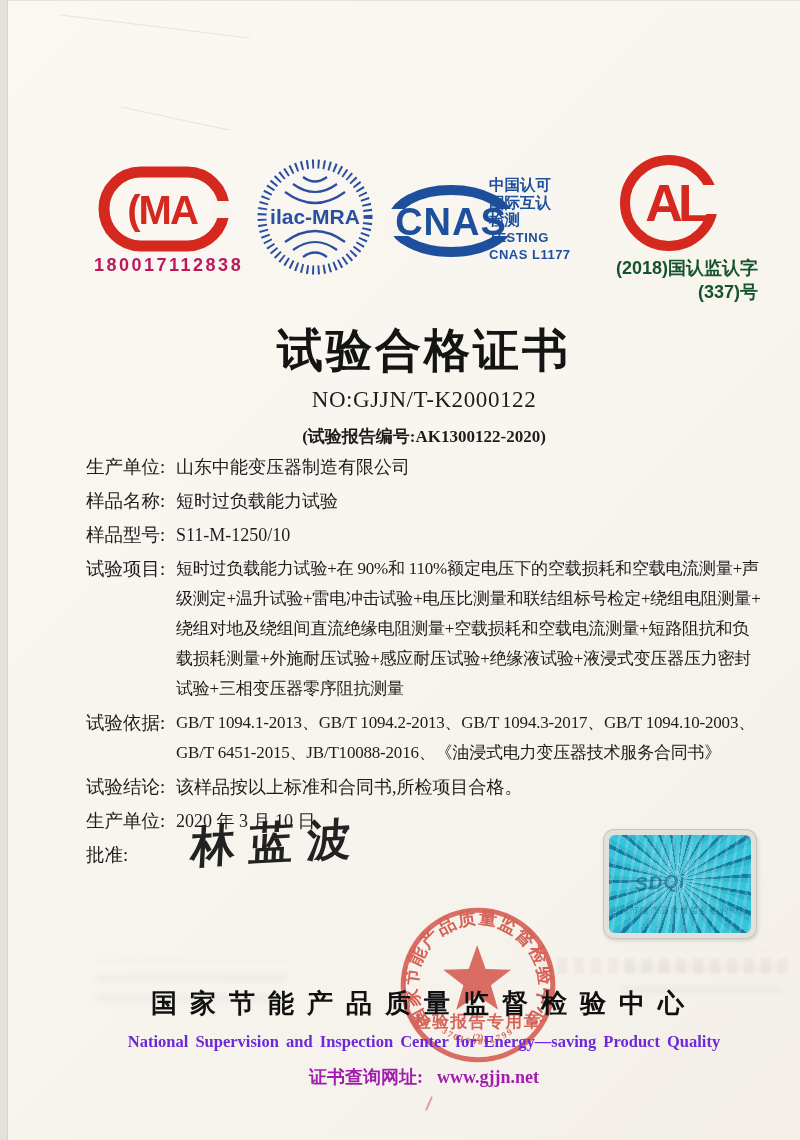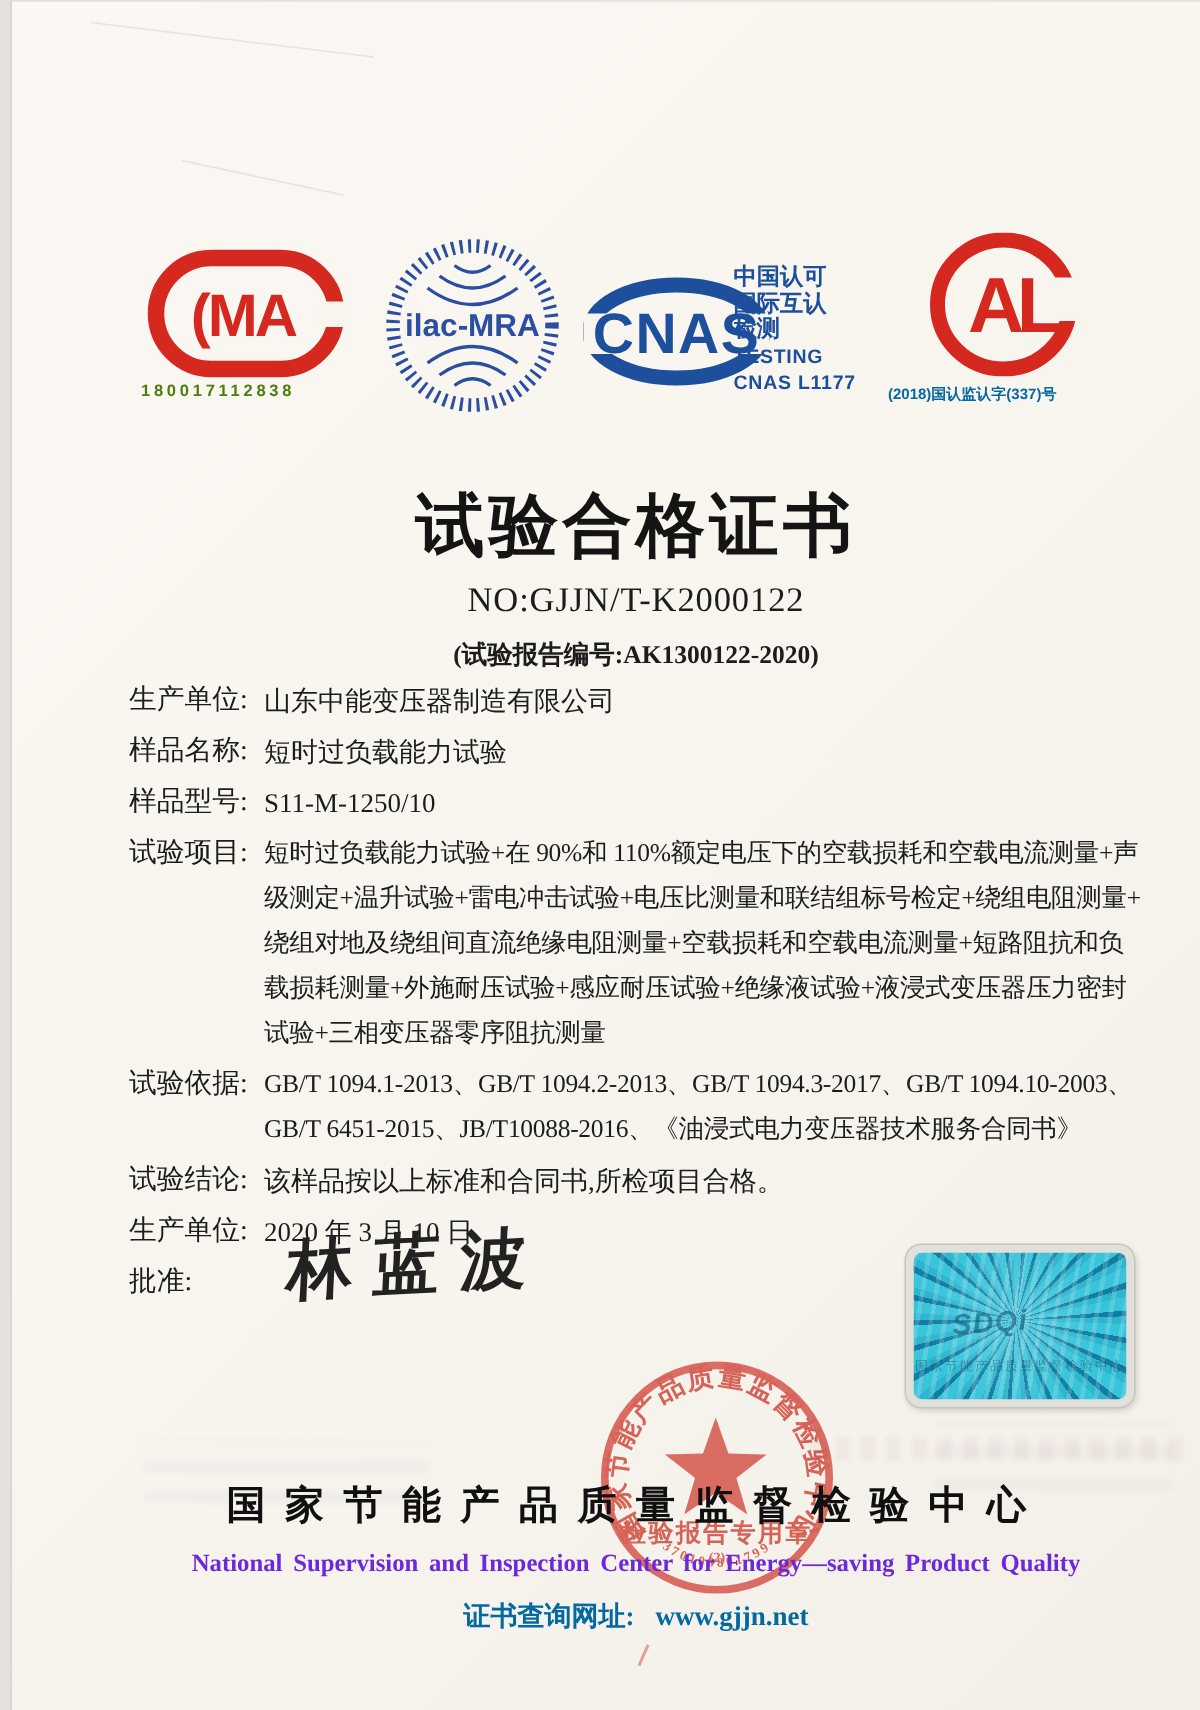--- a/index.html
+++ b/index.html
@@ -15,31 +15,31 @@
     border-left:1px solid #d8d5cf;border-top:1px solid #e4e1db;
   }
   .scratch{position:absolute;background:rgba(140,140,140,.18);height:1px;}
   .layer{position:absolute;inset:0;padding-left:24px;}
 
   
   .logo{position:absolute;}
   .cma-num{
     position:absolute;left:94px;top:255px;width:144px;text-align:left;
     font-family:"Liberation Sans","DejaVu Sans",sans-serif;
-    font-size:11px;font-weight:bold;letter-spacing:2.5px;color:#4d7c0f;
+    font-size:18px;font-weight:bold;letter-spacing:2.5px;color:#be185d;
   }
   .cnas-side{
     position:absolute;left:489px;top:176px;color:#1d4f9c;
     font-family:"Liberation Sans","DejaVu Sans",sans-serif;
   }
   .cnas-side .cn{font-size:15.5px;font-weight:bold;line-height:17.5px;}
   .cnas-side .en{font-size:13px;font-weight:bold;line-height:17px;letter-spacing:.5px;}
   .cal-cap{
-    position:absolute;left:592px;top:256px;width:166px;text-align:left;
-    font-size:10px;font-weight:bold;color:#0369a1;
+    position:absolute;left:592px;top:256px;width:166px;text-align:right;
+    font-size:18px;font-weight:bold;color:#14532d;
     font-family:"Liberation Sans","DejaVu Sans",sans-serif;
   }
 
   
   .center-col{position:absolute;left:86px;width:676px;text-align:center;}
   .doc-title{top:320px;font-size:46px;font-weight:bold;letter-spacing:3px;color:#141414;}
   .no-line{top:387px;font-size:23px;font-weight:normal;letter-spacing:.6px;}
   .report-line{top:425px;font-size:17px;font-weight:bold;}
 
   
@@ -82,21 +82,21 @@
     font-size:8.5px;color:rgba(8,70,100,.42);letter-spacing:1.5px;white-space:nowrap;
   }
 
   
   .seal{position:absolute;left:392px;top:900px;width:172px;height:170px;
         mix-blend-mode:multiply;opacity:.9;}
 
   
   .org-cn{top:986px;font-size:26px;font-weight:bold;letter-spacing:13px;color:#101010;white-space:nowrap;}
   .org-en{top:1032px;font-size:16.5px;font-weight:bold;word-spacing:3px;color:#6d28d9;}
-  .url-line{top:1065px;font-size:18px;font-weight:bold;color:#0369a1;}
+  .url-line{top:1065px;font-size:18px;font-weight:bold;color:#a21caf;}
   .url-line .gap{display:inline-block;width:14px;}
 
   
   .smudge{position:absolute;pointer-events:none;}
   .sm1{left:540px;top:958px;width:250px;height:16px;opacity:.5;filter:blur(1.5px);
        background:repeating-linear-gradient(90deg, rgba(170,110,120,.14) 0 10px, transparent 10px 17px);}
   .sm2{left:96px;top:960px;width:190px;height:42px;opacity:.5;filter:blur(2px);
        background:repeating-linear-gradient(0deg, rgba(120,120,140,.10) 0 8px, transparent 8px 20px);}
   .sm3{left:622px;top:948px;width:160px;height:46px;opacity:.45;filter:blur(1.5px);
        background:repeating-linear-gradient(0deg, rgba(120,130,150,.10) 0 9px, transparent 9px 22px);}

